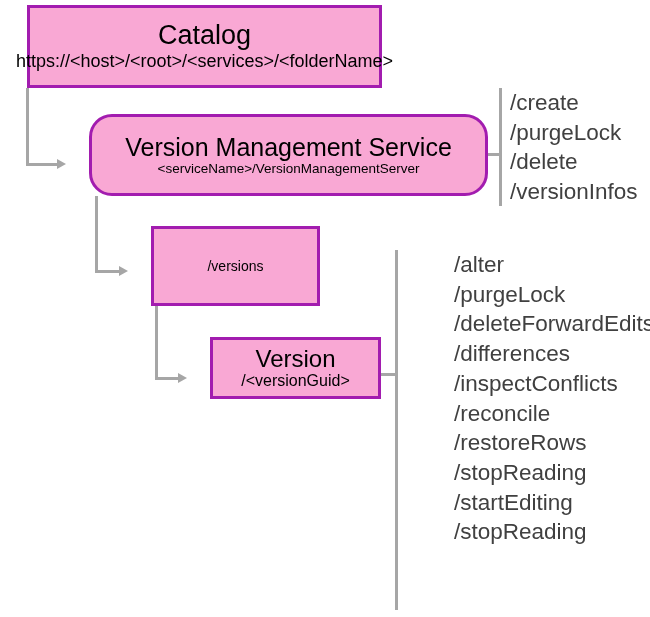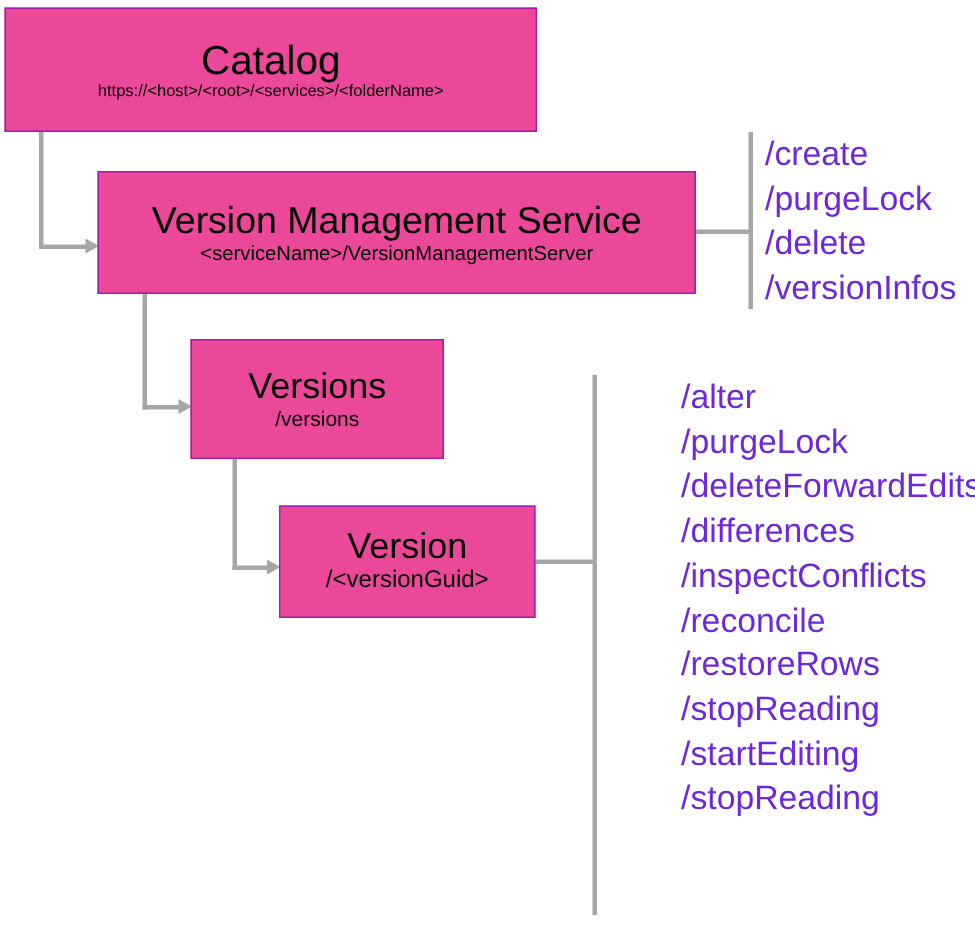--- a/index.html
+++ b/index.html
@@ -21,53 +21,54 @@
     left: 0;
     top: 0;
     width: 650px;
     height: 617px;
   }
 
   
   .node {
     position: absolute;
     box-sizing: border-box;
-    background: #ec4899;
-    border: 1px solid #a21caf;
+    background: #f9a8d4;
+    border: 3px solid #a21caf;
     display: flex;
     flex-direction: column;
     align-items: center;
     justify-content: center;
     text-align: center;
     z-index: 3;
+    margin-left: 24px;
   }
   .node-title {
     color: #000000;
     line-height: 1.05;
     white-space: nowrap;
   }
   .node-path {
     color: #000000;
     line-height: 1.15;
     white-space: nowrap;
   }
 
   #node-catalog      { left: 3px;   top: 5px;   width: 355px; height: 83px; }
   #node-catalog .node-title { font-size: 27px; margin-bottom: 1px; }
-  #node-catalog .node-path  { font-size: 11px; }
-
-  #node-vms          { left: 65px;  top: 114px; width: 399px; height: 82px; }
+  #node-catalog .node-path  { font-size: 18px; }
+
+  #node-vms          { left: 65px;  top: 114px; width: 399px; height: 82px; border-radius: 23px; }
   #node-vms .node-title { font-size: 25px; margin-bottom: 1px; }
   #node-vms .node-path  { font-size: 13.5px; }
 
   #node-versions     { left: 127px; top: 226px; width: 169px; height: 80px; }
   #node-versions .node-title { font-size: 24px; margin-bottom: 1px; }
   #node-versions .node-path  { font-size: 14px; }
 
-  #node-version      { left: 186px; top: 337px; width: 171px; height: 75px; }
+  #node-version      { left: 186px; top: 337px; width: 171px; height: 62px; }
   #node-version .node-title { font-size: 24px; margin-bottom: 1px; }
   #node-version .node-path  { font-size: 16px; }
 
   
   .conn {
     position: absolute;
     background: #a6a6a6;
     z-index: 1;
   }
   .conn-v { width: 3px; }
@@ -105,21 +106,21 @@
     z-index: 1;
   }
   .bracket-bar {
     position: absolute;
     width: 3px;
     background: #a6a6a6;
     z-index: 1;
   }
   .ops-list {
     position: absolute;
-    color: #6d28d9;
+    color: #404040;
     z-index: 2;
   }
   .ops-list li {
     list-style: none;
     white-space: nowrap;
   }
   .ops-list ul {
     margin: 0;
     padding: 0;
   }
@@ -143,21 +144,20 @@
     <div class="node-title">Catalog</div>
     <div class="node-path">https://&lt;host&gt;/&lt;root&gt;/&lt;services&gt;/&lt;folderName&gt;</div>
   </div>
 
   <div class="node" id="node-vms">
     <div class="node-title">Version Management Service</div>
     <div class="node-path">&lt;serviceName&gt;/VersionManagementServer</div>
   </div>
 
   <div class="node" id="node-versions">
-    <div class="node-title">Versions</div>
     <div class="node-path">/versions</div>
   </div>
 
   <div class="node" id="node-version">
     <div class="node-title">Version</div>
     <div class="node-path">/&lt;versionGuid&gt;</div>
   </div>
 
   <div class="conn conn-v" id="conn-cat-vms-v"></div>
   <div class="conn conn-h" id="conn-cat-vms-h"></div>

